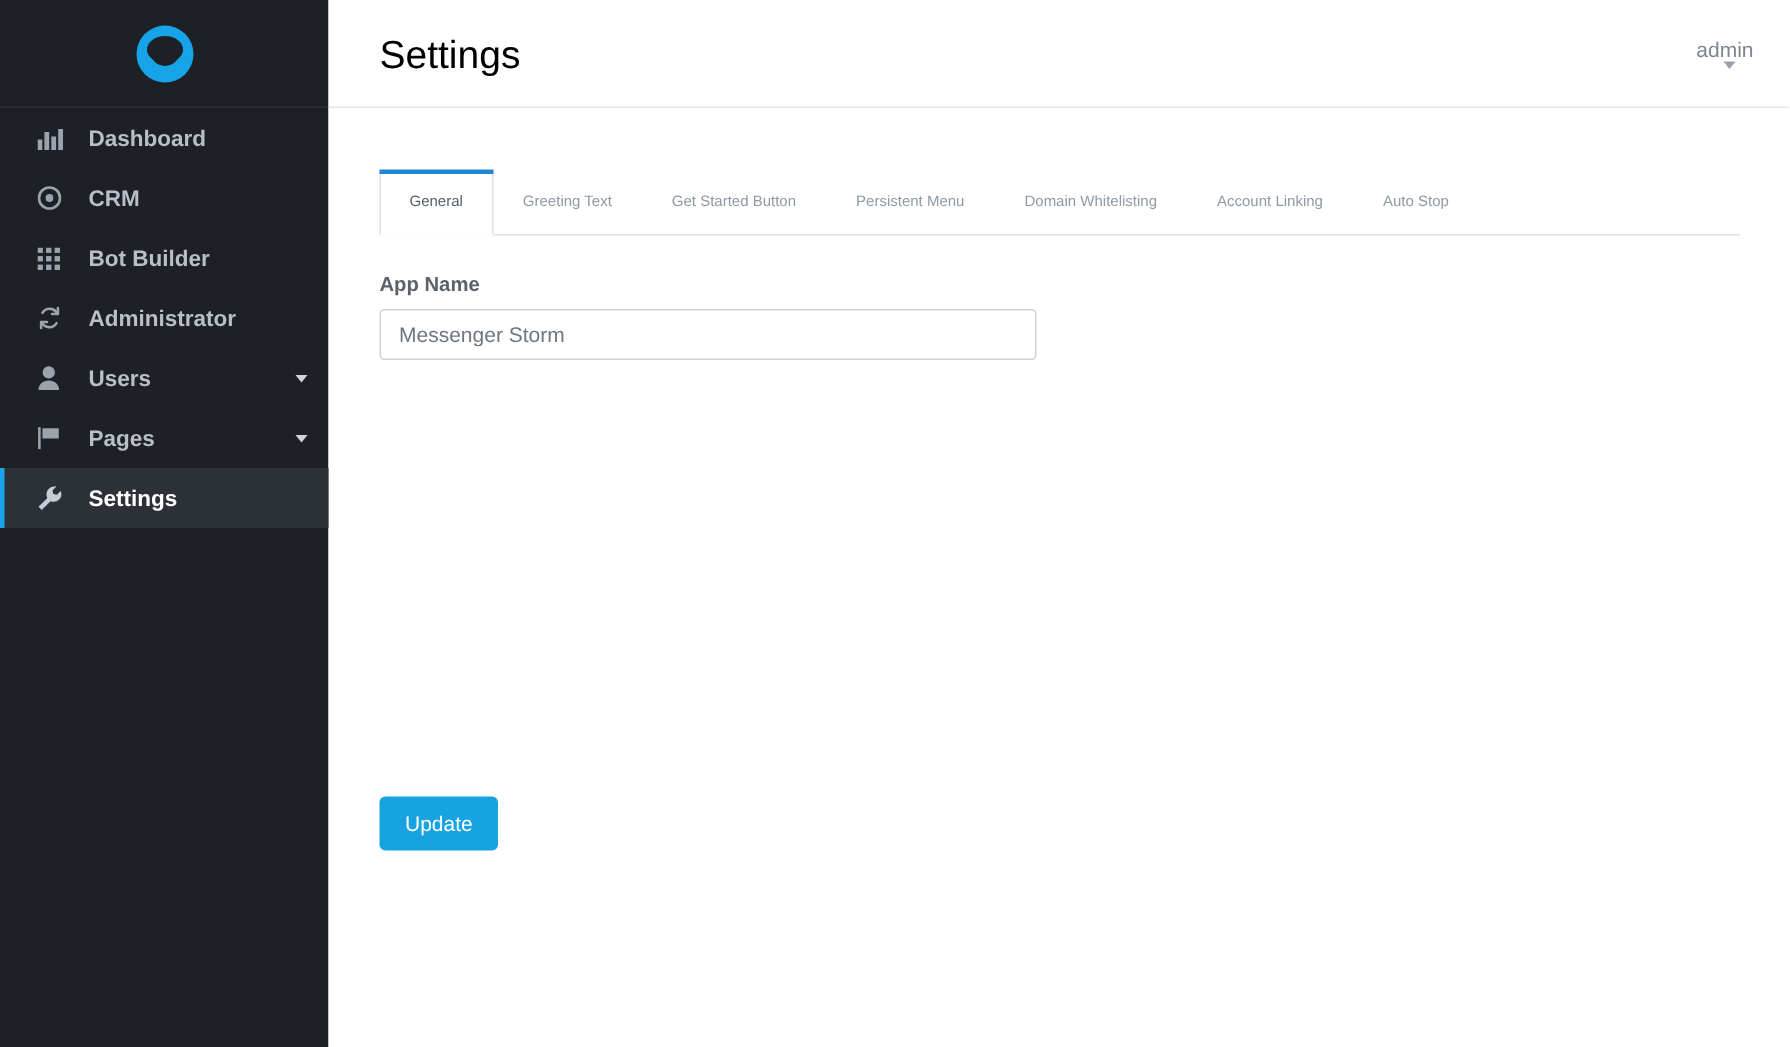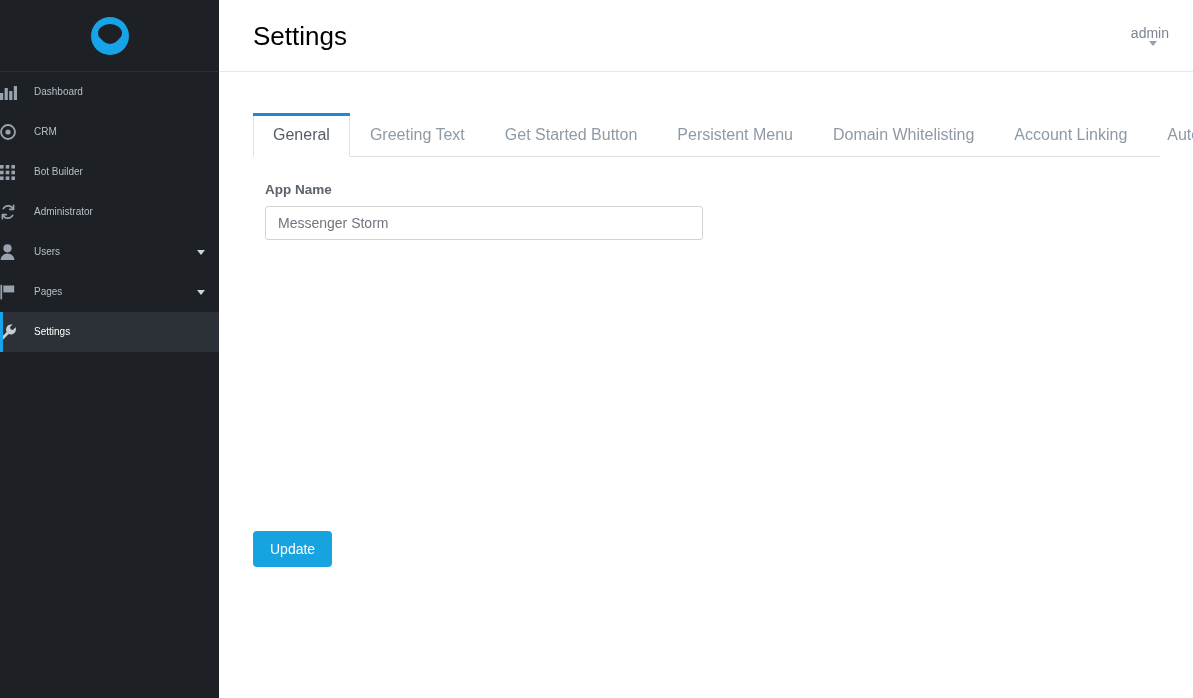--- a/index.html
+++ b/index.html
@@ -66,25 +66,26 @@
   .nav {
     list-style: none;
     margin: 0;
     padding: 0;
   }
   .nav-item {
     position: relative;
     height: 40px;
     display: flex;
     align-items: center;
-    padding: 0 14px 0 0;
+    padding: 0 14px 0 25px;
     color: #b8bfc9;
-    font-size: 10px;
+    font-size: 15px;
     cursor: pointer;
     user-select: none;
+    font-weight: bold;
   }
   .nav-item.active {
     background: #2c3138;
     color: #ffffff;
   }
   .nav-item.active::before {
     content: "";
     position: absolute;
     left: 0; top: 0; bottom: 0;
     width: 3px;
@@ -164,21 +165,21 @@
     align-items: flex-end;
     border-bottom: 1px solid #e0e0e0;
     width: 907px;
     height: 43px;
   }
   .tab {
     padding: 0 19px;
     height: 43px;
     display: flex;
     align-items: center;
-    font-size: 16px;
+    font-size: 10px;
     color: #8e9aa6;
     cursor: pointer;
     background: transparent;
     border: 1px solid transparent;
     position: relative;
     white-space: nowrap;
   }
   .tab.active {
     color: #555d66;
     background: #ffffff;
@@ -193,21 +194,20 @@
     position: absolute;
     left: -1px; right: -1px;
     top: 0;
     height: 3px;
     background: #1e87d6;
   }
 
   
   .form {
     padding-top: 26px;
-    margin-left: 12px;
   }
   .field { margin-bottom: 18px; }
   .field-label {
     display: block;
     font-size: 13.5px;
     font-weight: bold;
     color: #5c6269;
     margin-bottom: 9px;
     line-height: 1;
   }

